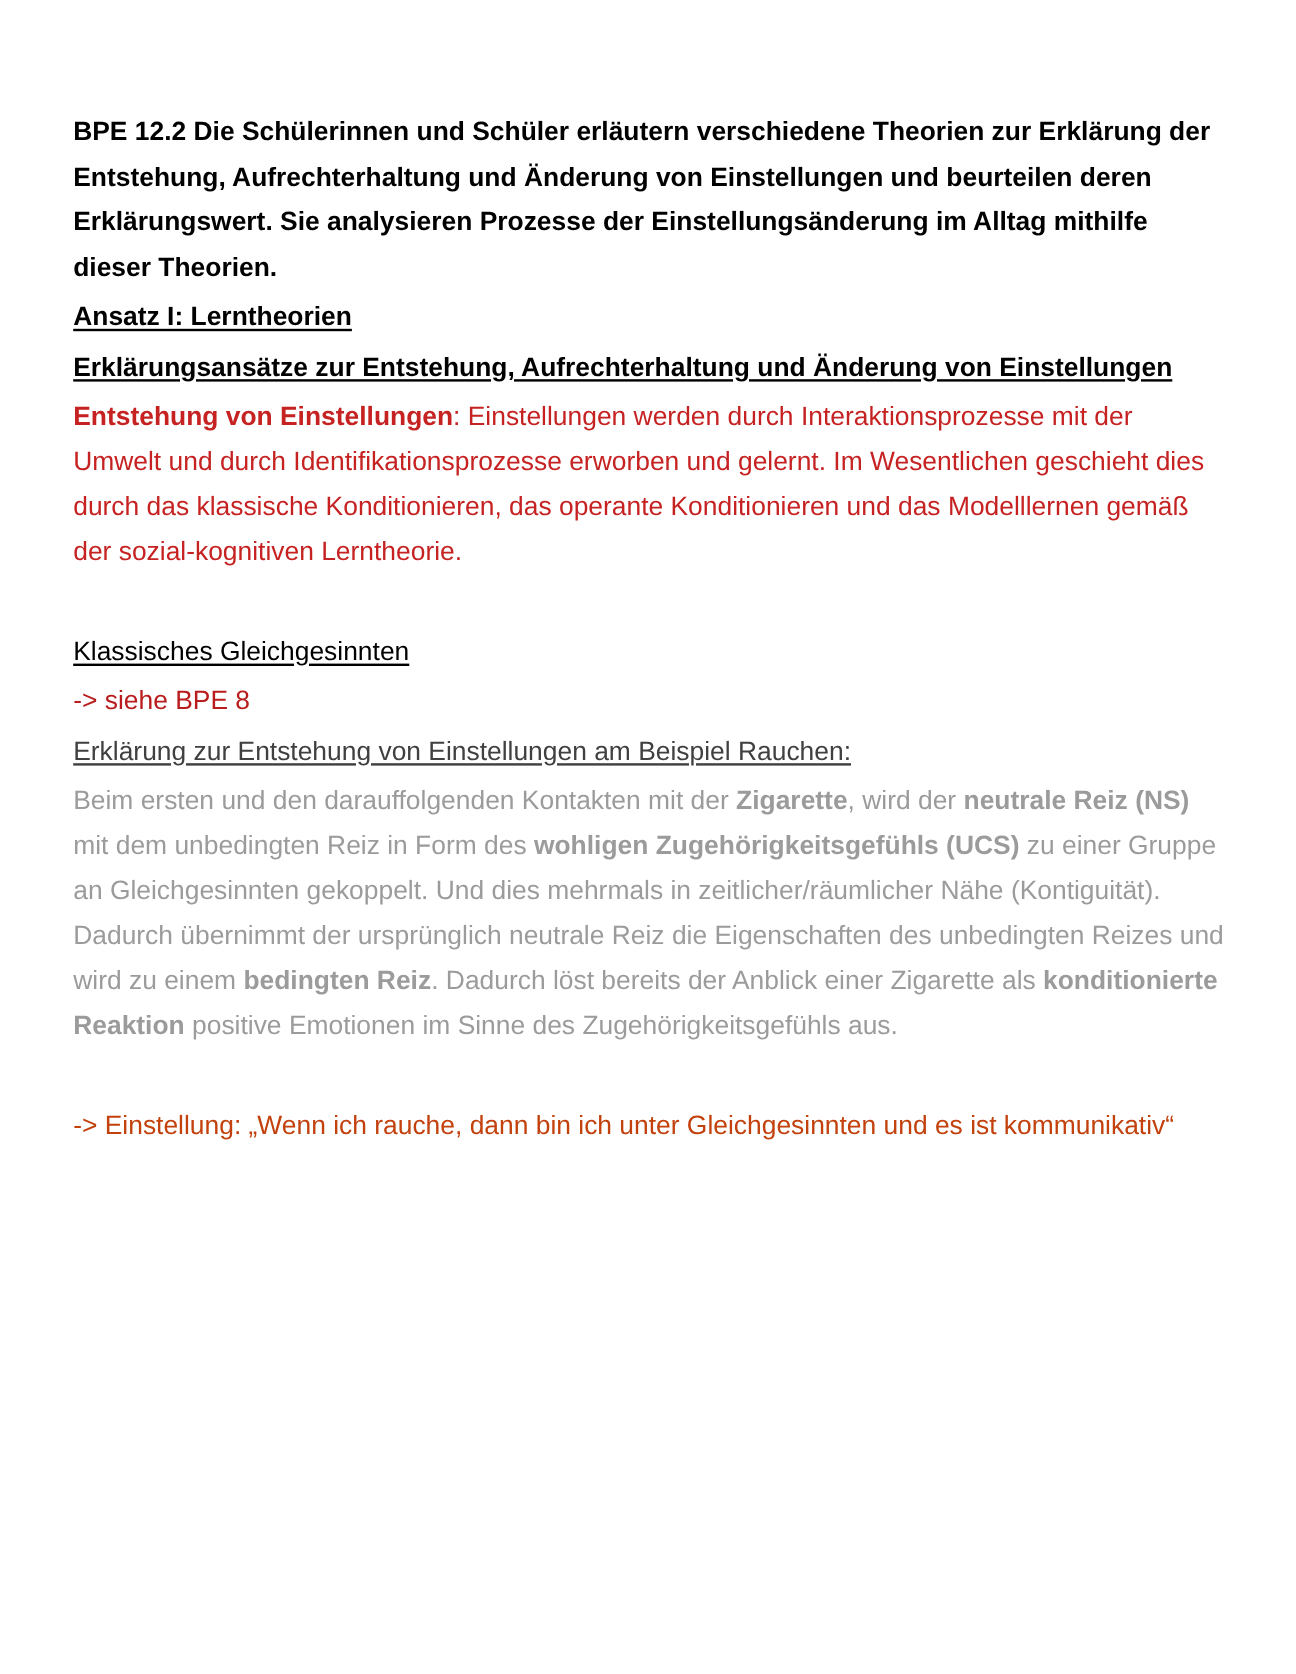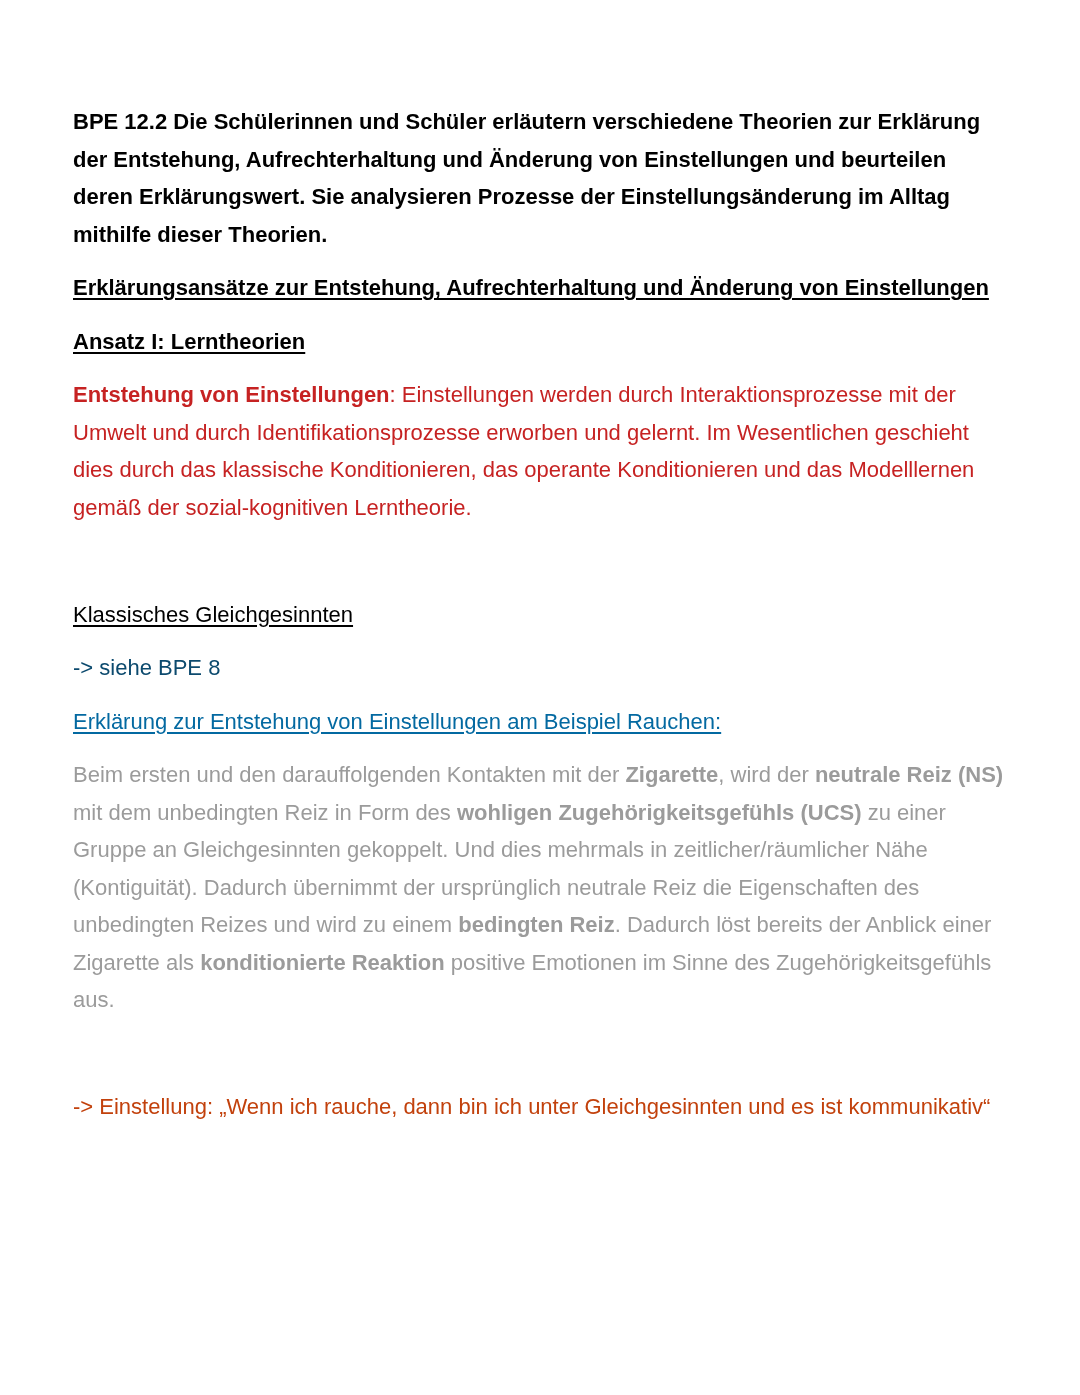--- a/index.html
+++ b/index.html
@@ -23,44 +23,44 @@
     position: absolute;
     top: 87px;
     left: 57px;
     width: 968px;
     font-size: 22px;
     line-height: 37.5px;
     color: #000000;
     text-align: left;
   }
   .para {
-    margin: 16px;
+    margin: 4px;
     padding: 0;
   }
   .run { }
   .bold { font-weight: bold; }
   .underline {
     text-decoration: underline;
     text-underline-offset: 3px;
     text-decoration-thickness: 1.5px;
   }
   .bold.underline {
     text-decoration-thickness: 2px;
   }
 </style>
 </head>
 <body>
 
 <div class="page">
   <div class="doc">
       <p class="para"><span class="run bold" style="color: rgb(0, 0, 0);">BPE 12.2 Die Schülerinnen und Schüler erläutern verschiedene Theorien zur Erklärung der Entstehung, Aufrechterhaltung und Änderung von Einstellungen und beurteilen deren Erklärungswert. Sie analysieren Prozesse der Einstellungsänderung im Alltag mithilfe dieser Theorien.</span></p>
+      <p class="para"><span class="run bold underline" style="color: rgb(0, 0, 0);">Ansatz I: Lerntheorien</span></p>
       <p class="para"><span class="run bold underline" style="color: rgb(0, 0, 0);">Erklärungsansätze zur Entstehung, Aufrechterhaltung und Änderung von Einstellungen</span></p>
-      <p class="para"><span class="run bold underline" style="color: rgb(0, 0, 0);">Ansatz I: Lerntheorien</span></p>
       <p class="para"><span class="run bold" style="color: rgb(198, 34, 34);">Entstehung von Einstellungen</span><span class="run" style="color: rgb(198, 34, 34);">: Einstellungen werden durch Interaktionsprozesse mit der Umwelt und durch Identifikationsprozesse erworben und gelernt. Im Wesentlichen geschieht dies durch das klassische Konditionieren, das operante Konditionieren und das Modelllernen gemäß der sozial-kognitiven Lerntheorie.</span></p>
       <p class="para">&nbsp;</p>
       <p class="para"><span class="run underline" style="color: rgb(0, 0, 0);">Klassisches Gleichgesinnten</span></p>
-      <p class="para"><span class="run" style="color: #0c4a6e;">-&gt; siehe BPE 8</span></p>
-      <p class="para"><span class="run underline" style="color: #0369a1;">Erklärung zur Entstehung von Einstellungen am Beispiel Rauchen:</span></p>
+      <p class="para"><span class="run" style="color: #b91c1c;">-&gt; siehe BPE 8</span></p>
+      <p class="para"><span class="run underline" style="color: #404040;">Erklärung zur Entstehung von Einstellungen am Beispiel Rauchen:</span></p>
       <p class="para"><span class="run" style="color: rgb(155, 155, 155);">Beim ersten und den darauffolgenden Kontakten mit der </span><span class="run bold" style="color: rgb(155, 155, 155);">Zigarette</span><span class="run" style="color: rgb(155, 155, 155);">, wird der </span><span class="run bold" style="color: rgb(155, 155, 155);">neutrale Reiz (NS)</span><span class="run" style="color: rgb(155, 155, 155);"> mit dem unbedingten Reiz in Form des </span><span class="run bold" style="color: rgb(155, 155, 155);">wohligen Zugehörigkeitsgefühls (UCS)</span><span class="run" style="color: rgb(155, 155, 155);"> zu einer Gruppe an Gleichgesinnten gekoppelt. Und dies mehrmals in zeitlicher/räumlicher Nähe (Kontiguität). Dadurch übernimmt der ursprünglich neutrale Reiz die Eigenschaften des unbedingten Reizes und wird zu einem </span><span class="run bold" style="color: rgb(155, 155, 155);">bedingten Reiz</span><span class="run" style="color: rgb(155, 155, 155);">. Dadurch löst bereits der Anblick einer Zigarette als </span><span class="run bold" style="color: rgb(155, 155, 155);">konditionierte Reaktion</span><span class="run" style="color: rgb(155, 155, 155);"> positive Emotionen im Sinne des Zugehörigkeitsgefühls aus.</span></p>
       <p class="para">&nbsp;</p>
       <p class="para"><span class="run" style="color: #c2410c;">-&gt; Einstellung: „Wenn ich rauche, dann bin ich unter Gleichgesinnten und es ist kommunikativ“</span></p>
     </div>
 </div>
 
 </body></html>

